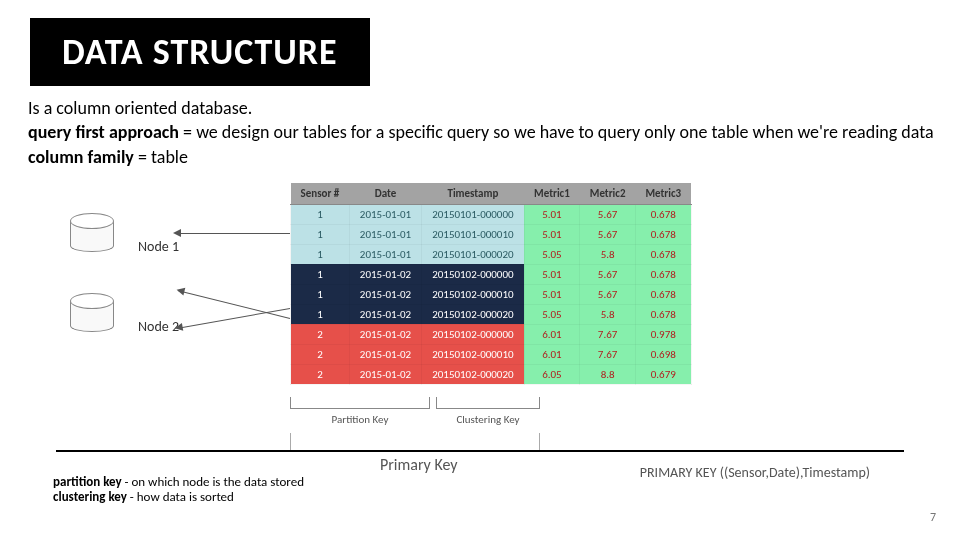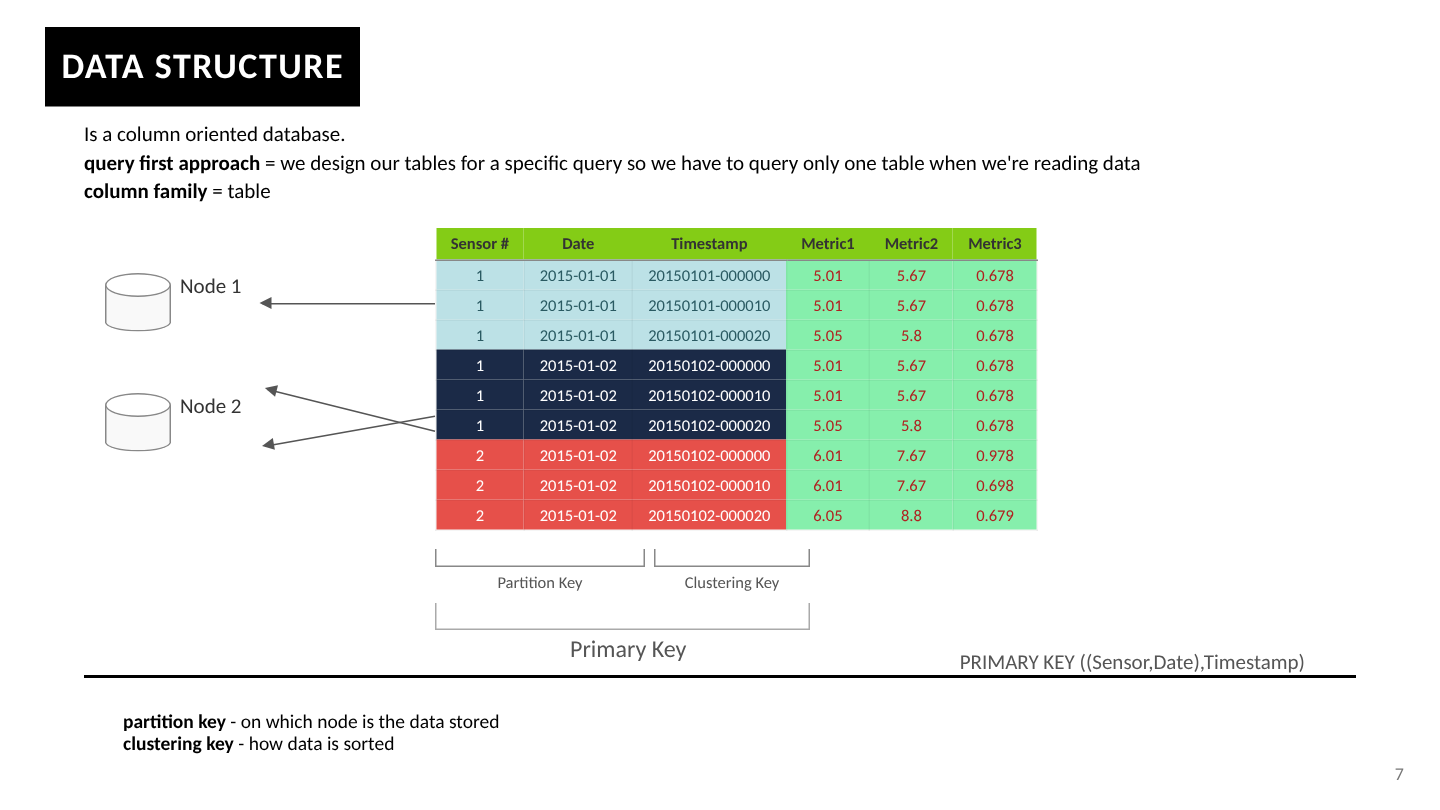--- a/index.html
+++ b/index.html
@@ -1,41 +1,41 @@
 <!DOCTYPE html>
 <html><head>
 <meta charset="utf-8">
 <style>
   * { box-sizing: border-box; margin: 0; padding: 0; }
   body { width: 960px; height: 540px; font-family: "Calibri", Arial, sans-serif; background: #fff; position: relative; }
-  .title-bar { background: #000; color: #fff; font-weight: 700; font-size: 24px; letter-spacing: 1px; padding: 12px 11px; display: inline-block; margin: 18px 0 10px 30px; }
-  .desc { font-size: 14px; color: #000; margin: 0 0 0 56px; line-height: 1.35; }
+  .title-bar { background: #000; color: #fff; font-weight: 700; font-size: 36px; letter-spacing: 1px; padding: 12px 32px; display: inline-block; margin: 18px 0 10px 30px; }
+  .desc { font-size: 18px; color: #000; margin: 0 0 0 28px; line-height: 1.35; }
   .desc b { font-weight: 700; }
   .diagram { position: relative; margin: 14px auto 0; width: 820px; height: 300px; }
-  .node { position: absolute; display: flex; align-items: flex-start; gap: 8px; }
+  .node { position: absolute; display: flex; align-items: flex-end; gap: 26px; }
   .cyl { width: 42px; height: 42px; position: relative; }
   .cyl::before { content: ""; display: block; width: 42px; height: 30px; border: 1px solid #888; border-top: none; border-bottom-left-radius: 50% 20%; border-bottom-right-radius: 50% 20%; position: absolute; top: 8px; background: #f9f9f9; }
   .cyl::after { content: ""; display: block; width: 42px; height: 14px; border: 1px solid #888; border-radius: 50%; position: absolute; top: 0; background: #fff; }
   .node-label { font-size: 14px; color: #333; }
   .arrow { position: absolute; height: 1px; background: #555; }
   .arrow::before { content: ""; position: absolute; left: -6px; top: -4px; border: 4px solid transparent; border-right: 8px solid #555; }
   .tbl { position: absolute; left: 220px; top: 0; border-collapse: collapse; font-size: 11px; }
-  .tbl th { color: #333; font-weight: 600; padding: 4px 10px; border-bottom: 1px solid #888; text-align: center; background: #84cc16; }
+  .tbl th { color: #333; font-weight: 600; padding: 4px 10px; border-bottom: 1px solid #888; text-align: center; background: #a3a3a3; }
   .tbl td { padding: 3px 10px; text-align: center; border: 1px solid rgba(0,0,0,0.04); }
   .p1 { background: #bce1e6; color: #2a5a62; }
   .p2 { background: #1b2a47; color: #fff; }
   .p3 { background: #e6504a; color: #fff; }
   .met { color: #b02020; background: #86efac; }
   .brace { position: absolute; border: 1px solid #888; border-top: none; height: 12px; }
   .brace-label { position: absolute; font-size: 11px; color: #555; text-align: center; }
   .pk-line { position: absolute; border: 1px solid #aaa; border-top: none; height: 18px; }
   .pk-label { position: absolute; font-size: 16px; color: #555; }
   .pk-def { position: absolute; font-size: 14px; color: #555; right: 20px; bottom: 2px; }
   .hr { position: absolute; left: 56px; right: 56px; bottom: 88px; border-top: 2px solid #000; }
-  .keys-desc { position: absolute; left: 82px; bottom: 36px; font-size: 13px; }
+  .keys-desc { position: absolute; left: 53px; bottom: 36px; font-size: 13px; }
   .page-num { position: absolute; right: 24px; bottom: 16px; font-size: 12px; color: #777; }
 </style>
 </head>
 <body>
 
 
 
 <div class="title-bar">DATA STRUCTURE</div>
 
 <div class="desc">

